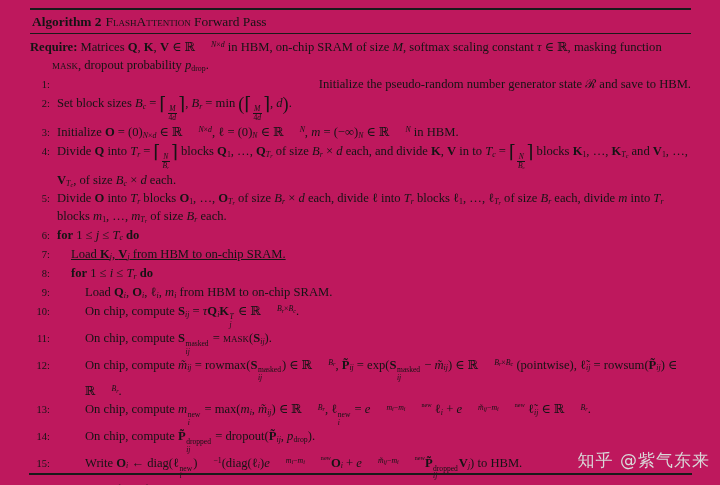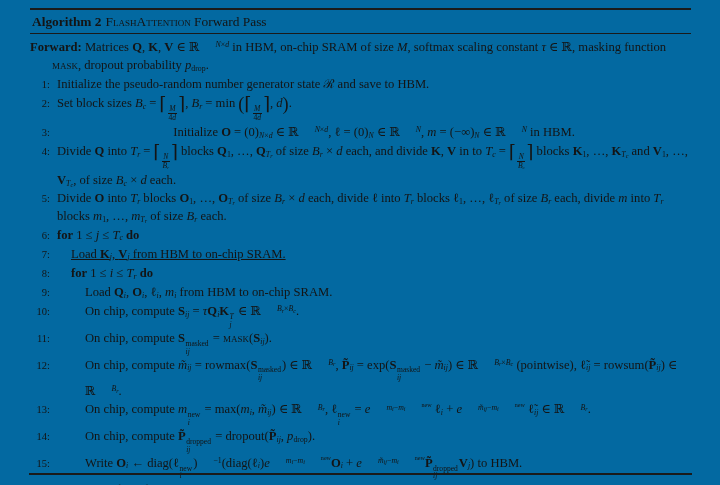--- a/index.html
+++ b/index.html
@@ -1,19 +1,19 @@
 <!DOCTYPE html>
 <html><head>
 <meta charset="utf-8">
 <style>
   html,body{margin:0;padding:0;background:#ffffff;}
   .page{
     position:relative;
     width:720px;height:485px;
-    background:#0369a1;
+    background:#be185d;
     color:#141414;
     font-family:"Liberation Serif", "DejaVu Serif", serif;
     font-size:12.6px;
     overflow:hidden;
     box-sizing:border-box;
   }
   .inner{padding:8px 29px 0 30px;}
   .rule{border:0;border-top:2px solid #1a1a1a;margin:0;}
   .rule.thin{border-top-width:1px;}
   .rule-bottom{position:absolute;left:29px;right:28px;bottom:10px;border-top:2px solid #1a1a1a;}
@@ -48,41 +48,41 @@
 
 <div class="page">
   <div class="inner">
     <div class="rule"></div>
     <div class="title">
       <b>Algorithm 2</b><span class="sc">FlashAttention</span>
       <span>Forward Pass</span>
     </div>
     <div class="rule thin"></div>
     <div class="require">
-      <b>Forward:</b>
+      <b>Require:</b>
       <span>Matrices <b>Q</b>, <b>K</b>, <b>V</b> ∈ ℝ<sup><i>N</i>×<i>d</i></sup> in HBM, on-chip SRAM of size <i>M</i>, softmax scaling constant <i>τ</i> ∈ ℝ, masking function <span class="sc">mask</span>, dropout probability <i>p</i><sub>drop</sub>.</span>
     </div>
     <ol class="lines">
         <li class="line">
           <span class="num">1:</span>
-          <span class="txt" style="padding-left: 0px;">Initialize the pseudo-random number generator state ℛ and save to HBM.</span>
+          <span class="txt" style="padding-left: 0px; text-align: right;">Initialize the pseudo-random number generator state ℛ and save to HBM.</span>
         </li>
         <li class="line">
           <span class="num">2:</span>
           <span class="txt" style="padding-left: 0px;">Set block sizes <i>B<sub>c</sub></i> = <span class="big">⌈</span><span class="frac">
               <span><i>M</i></span>
               <span>4<i>d</i></span>
             </span><span class="big">⌉</span>, <i>B<sub>r</sub></i> = min <span class="big">(</span><span class="big">⌈</span><span class="frac">
               <span><i>M</i></span>
               <span>4<i>d</i></span>
             </span><span class="big">⌉</span>, <i>d</i><span class="big">)</span>.</span>
         </li>
         <li class="line">
           <span class="num">3:</span>
-          <span class="txt" style="padding-left: 0px; text-align: center;">Initialize <b>O</b> = (0)<sub><i>N</i>×<i>d</i></sub> ∈ ℝ<sup><i>N</i>×<i>d</i></sup>, ℓ = (0)<sub><i>N</i></sub> ∈ ℝ<sup><i>N</i></sup>, <i>m</i> = (−∞)<sub><i>N</i></sub> ∈ ℝ<sup><i>N</i></sup> in HBM.</span>
+          <span class="txt" style="padding-left: 0px;">Initialize <b>O</b> = (0)<sub><i>N</i>×<i>d</i></sub> ∈ ℝ<sup><i>N</i>×<i>d</i></sup>, ℓ = (0)<sub><i>N</i></sub> ∈ ℝ<sup><i>N</i></sup>, <i>m</i> = (−∞)<sub><i>N</i></sub> ∈ ℝ<sup><i>N</i></sup> in HBM.</span>
         </li>
         <li class="line">
           <span class="num">4:</span>
           <span class="txt" style="padding-left: 0px;">Divide <b>Q</b> into <i>T<sub>r</sub></i> = <span class="big">⌈</span><span class="frac">
               <span><i>N</i></span>
               <span><i>B<sub>r</sub></i></span>
             </span><span class="big">⌉</span> blocks <b>Q</b><sub>1</sub>, …, <b>Q</b><sub><i>T<sub>r</sub></i></sub> of size <i>B<sub>r</sub></i> × <i>d</i> each, and divide <b>K</b>, <b>V</b> in to <i>T<sub>c</sub></i> = <span class="big">⌈</span><span class="frac">
               <span><i>N</i></span>
               <span><i>B<sub>c</sub></i></span>
             </span><span class="big">⌉</span> blocks <b>K</b><sub>1</sub>, …, <b>K</b><sub><i>T<sub>c</sub></i></sub> and <b>V</b><sub>1</sub>, …, <b>V</b><sub><i>T<sub>c</sub></i></sub>, of size <i>B<sub>c</sub></i> × <i>d</i> each.</span>
@@ -164,13 +164,14 @@
               <span>new</span>
               <span><i>i</i></span>
             </span>, <i>m<sub>i</sub></i> ← <i>m</i><span class="ss">
               <span>new</span>
               <span><i>i</i></span>
             </span> to HBM.</span>
         </li>
       </ol>
   </div>
   <div class="rule-bottom"></div>
+  <div class="watermark" style="color: rgb(217, 217, 217);">知乎 @紫气东来</div>
 </div>
 
 </body></html>

